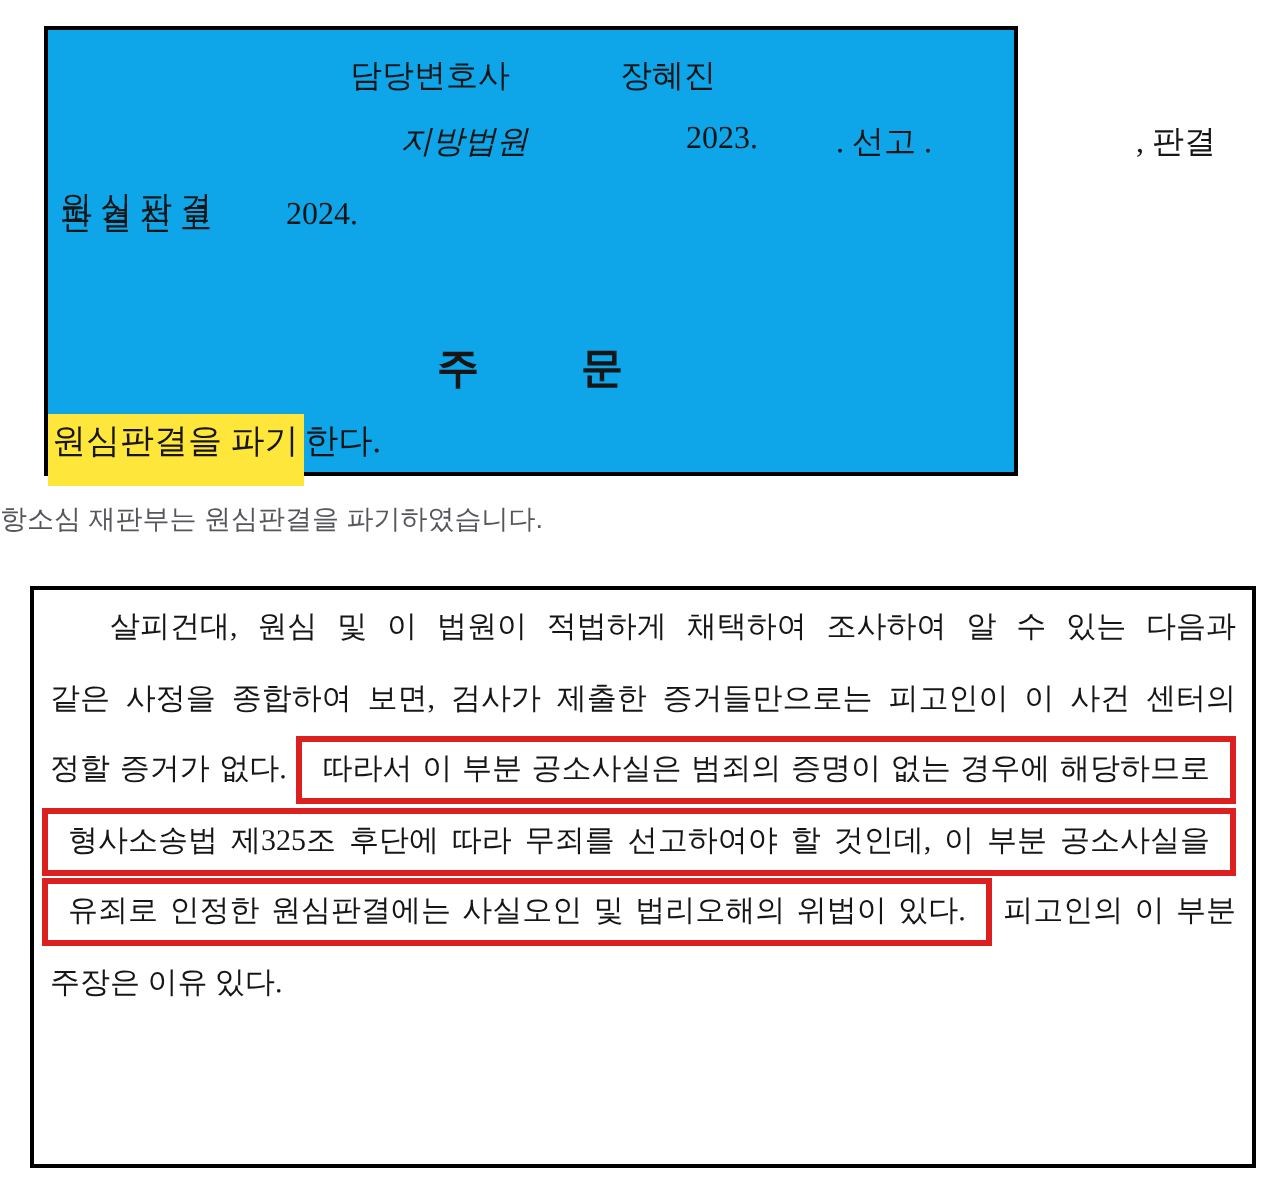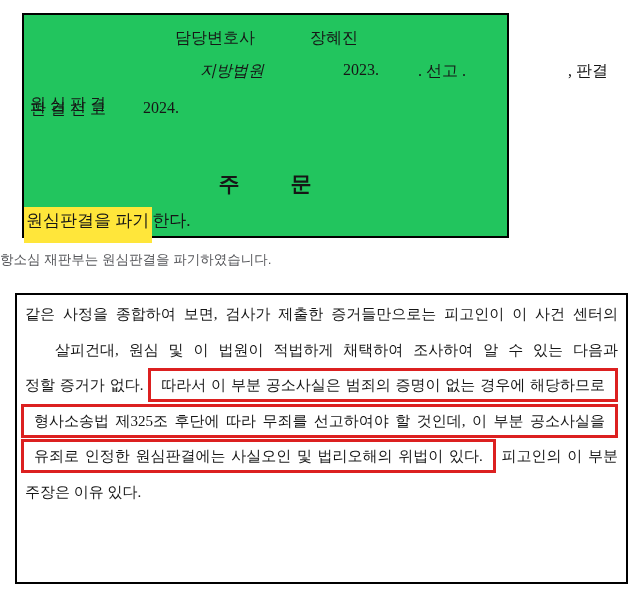--- a/index.html
+++ b/index.html
@@ -11,21 +11,21 @@
     font-family: "Liberation Serif", serif;
     color: #161616;
   }
 
   
   .judgment-box {
     position: absolute;
     left: 22px; top: 13px;
     width: 487px; height: 225px;
     border: 2px solid #000;
-    background: #22c55e;
+    background: #0ea5e9;
   }
   .judgment-box .abs { position: absolute; font-size: 16px; white-space: nowrap; }
   .pos-attorney-label { left: 151px; top: 13px; }
   .pos-attorney-name  { left: 286px; top: 13px; }
   .pos-wonsim-label   { left: 6px;   top: 46px; margin-top: 33px; }
   .pos-wonsim-court   { left: 176px; top: 46px; font-style: italic; }
   .pos-wonsim-year    { left: 319px; top: 46px; }
   .pos-wonsim-seongo  { left: 394px; top: 46px; }
   .pos-wonsim-tail    { left: 544px; top: 46px; }
   .pos-seongo-label   { left: 6px;   top: 84px; }
@@ -102,19 +102,19 @@
     <span>주</span>
     <span>문</span>
   </div>
 
   <div class="verdict-line"><span class="hl-yellow">원심판결을 파기</span><span>한다.</span></div>
 </div>
 
 <div class="caption">항소심 재판부는 원심판결을 파기하였습니다.</div>
 
 <div class="reasoning-box">
+  <div class="bline indent">살피건대, 원심 및 이 법원이 적법하게 채택하여 조사하여 알 수 있는 다음과</div>
   <div class="bline">같은 사정을 종합하여 보면, 검사가 제출한 증거들만으로는 피고인이 이 사건 센터의</div>
-  <div class="bline indent">살피건대, 원심 및 이 법원이 적법하게 채택하여 조사하여 알 수 있는 다음과</div>
   <div class="bline"><span>정할 증거가 없다.</span> <span class="redbox">따라서 이 부분 공소사실은 범죄의 증명이 없는 경우에 해당하므로</span></div>
   <div class="bline"><span class="redbox bleed-left">형사소송법 제325조 후단에 따라 무죄를 선고하여야 할 것인데, 이 부분 공소사실을</span></div>
   <div class="bline"><span class="redbox bleed-left">유죄로 인정한 원심판결에는 사실오인 및 법리오해의 위법이 있다.</span> <span>피고인의 이 부분</span></div>
   <div class="bline last">주장은 이유 있다.</div>
 </div>
 
 </body></html>

